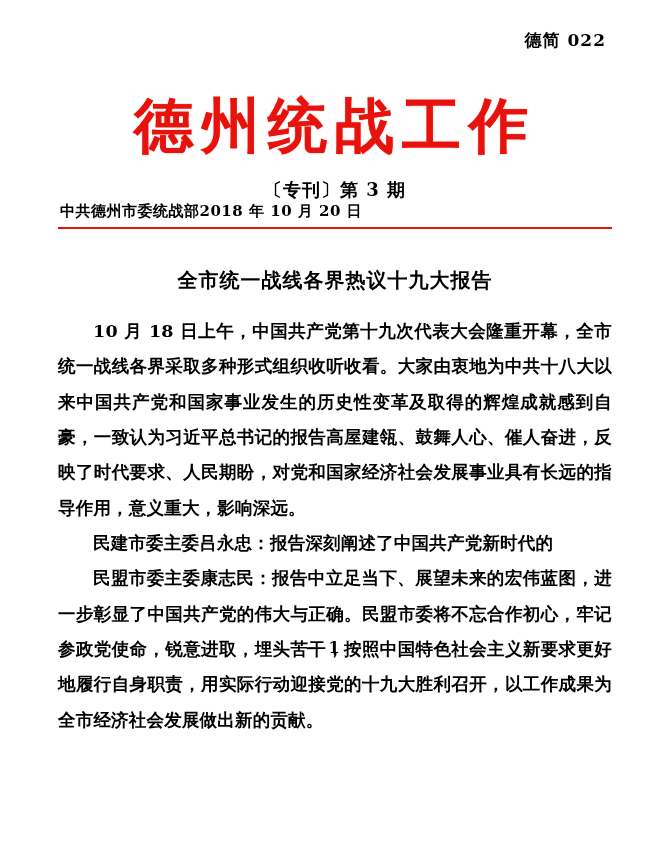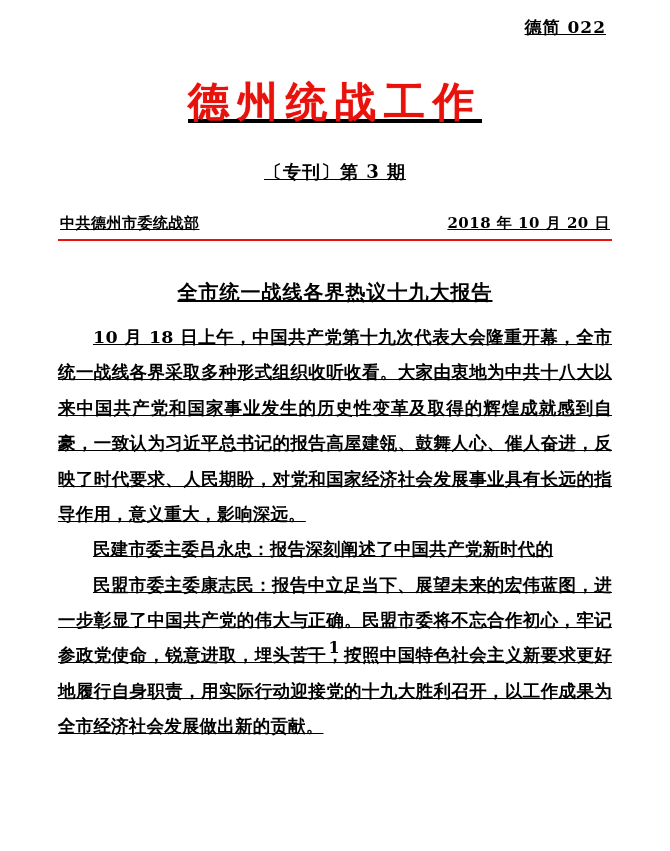--- a/index.html
+++ b/index.html
@@ -13,76 +13,74 @@
     font-family: "DejaVu Serif", "Liberation Serif", serif;
     color: #000000;
     position: relative;
     overflow: hidden;
   }
   .page {
     width: 670px;
     height: 685px;
     position: relative;
     box-sizing: border-box;
-    padding: 4px 58px;
-    text-decoration: underline;
+    padding: 17px 58px;
   }
   .issue-code {
     text-align: right;
     font-size: 17px;
     font-weight: bold;
     letter-spacing: 1px;
     padding-top: 12px;
     padding-right: 6px;
     color: #000;
   }
   .masthead {
     text-align: center;
     margin-top: 40px;
     color: #e8120d;
-    font-size: 41px;
+    font-size: 59px;
     font-weight: bold;
     letter-spacing: 8px;
     font-family: "DejaVu Serif", "Liberation Serif", serif;
     line-height: 1.15;
     text-shadow: 0 0 1px #e8120d;
   }
   .subtitle {
     text-align: center;
-    margin-top: 34px;
+    margin-top: 18px;
     font-size: 18px;
     font-weight: bold;
     letter-spacing: 1px;
   }
   .meta-row {
     display: flex;
-    justify-content: space-between;
+    justify-content: flex-start;
     align-items: flex-end;
-    margin-top: 30px;
     font-size: 15px;
     font-weight: bold;
     padding: 0 2px 6px 2px;
   }
   .meta-left { letter-spacing: 0.5px; }
   .meta-right { letter-spacing: 0.5px; }
   .rule {
     border: none;
     border-top: 2px solid #e8120d;
     margin: 0 0 0 0;
     height: 0;
   }
   .doc-title {
     text-align: center;
     font-size: 20px;
     font-weight: bold;
     letter-spacing: 1px;
     margin-top: 38px;
   }
   .body-text {
-    margin-top: 14px;
+    margin-top: 20px;
     font-size: 17.5px;
     line-height: 2.02;
     text-align: justify;
     text-justify: inter-ideograph;
     letter-spacing: 0.2px;
     font-weight: bold;
   }
   .body-text p {
     margin: 0;
     text-indent: 2em;

